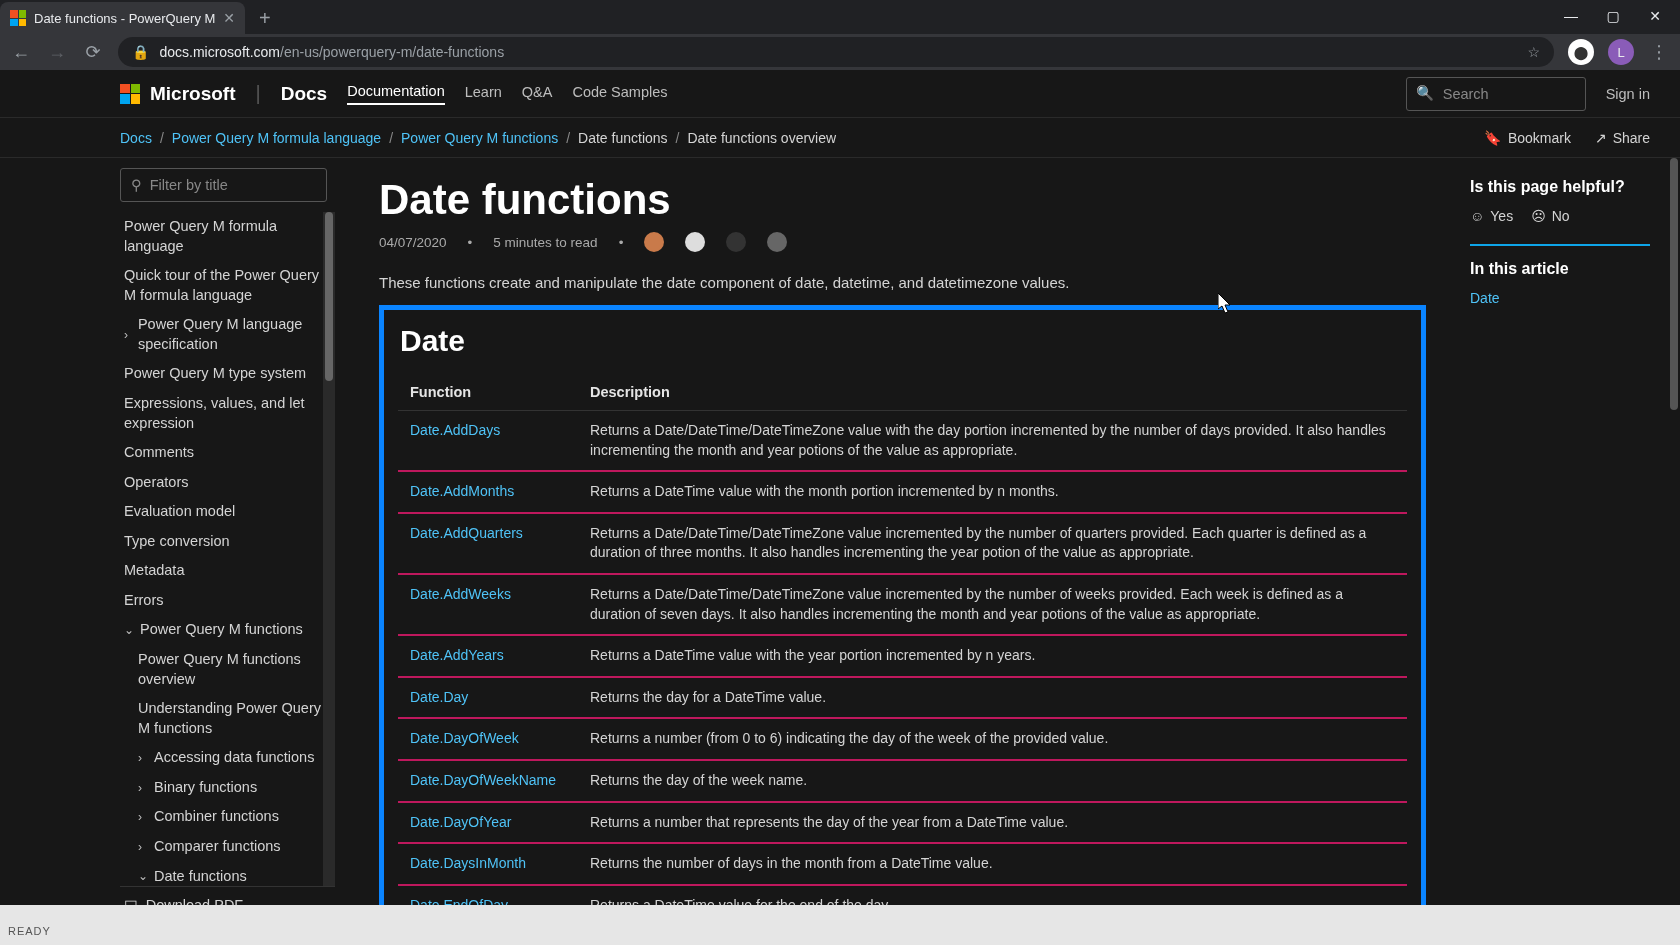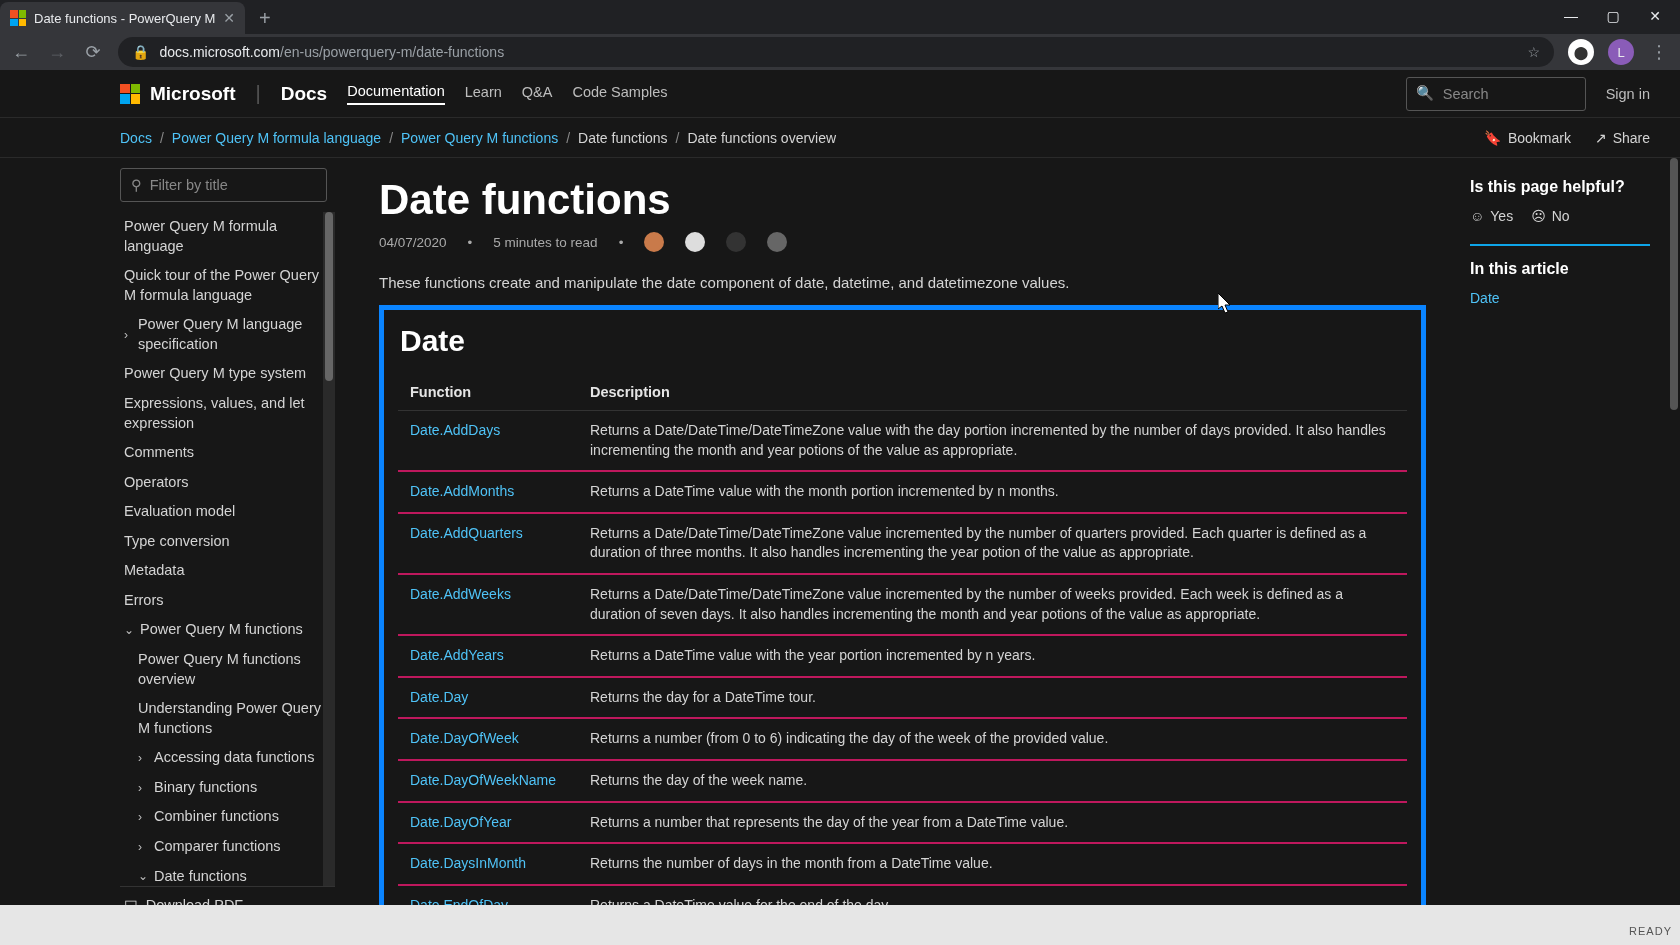--- a/index.html
+++ b/index.html
@@ -83,21 +83,21 @@
 td { padding:10px 12px; border-bottom:2px solid #be185d; font-size:14px; vertical-align:top; line-height:1.4; }
 td.fn { color:#4fc3f7; width:180px; cursor:pointer; }
 
 .rightcol { width:210px; padding:20px 30px 0 0; font-size:14px; }
 .rightcol h3 { font-size:16px; color:#fff; font-weight:600; margin-bottom:12px; }
 .feedback-row { display:flex; gap:18px; color:#d4d4d4; margin-bottom:20px; }
 .feedback-row span { cursor:pointer; display:flex; gap:6px; align-items:center; }
 .in-article { border-top:2px solid #0ea5e9; padding-top:14px; }
 .in-article-link { color:#4fc3f7; margin-top:8px; cursor:pointer; }
 
-.statusbar { position:absolute; bottom:0; left:0; right:0; height:22px; background:#e6e6e6; color:#555; font-size:11px; padding:20px 8px; letter-spacing:1px;text-align:right; }
+.statusbar { position:absolute; bottom:0; left:0; right:0; height:22px; background:#e6e6e6; color:#555; font-size:11px; padding:20px 8px; letter-spacing:1px; }
 
 .cursor { position:absolute; top:293px; left:1218px; z-index:50; pointer-events:none; }
 .cursor svg { display:block }
 </style>
 </head>
 <body>
 
 <div class="browser-chrome">
   <div class="window-controls">
     <span>—</span>
@@ -299,21 +299,21 @@
             <tr>
               <td class="fn">Date.AddWeeks</td>
               <td>Returns a Date/DateTime/DateTimeZone value incremented by the number of weeks provided. Each week is defined as a duration of seven days. It also handles incrementing the month and year potions of the value as appropriate.</td>
             </tr>
             <tr>
               <td class="fn">Date.AddYears</td>
               <td>Returns a DateTime value with the year portion incremented by n years.</td>
             </tr>
             <tr>
               <td class="fn">Date.Day</td>
-              <td>Returns the day for a DateTime tour.</td>
+              <td>Returns the day for a DateTime value.</td>
             </tr>
             <tr>
               <td class="fn">Date.DayOfWeek</td>
               <td>Returns a number (from 0 to 6) indicating the day of the week of the provided value.</td>
             </tr>
             <tr>
               <td class="fn">Date.DayOfWeekName</td>
               <td>Returns the day of the week name.</td>
             </tr>
             <tr>

